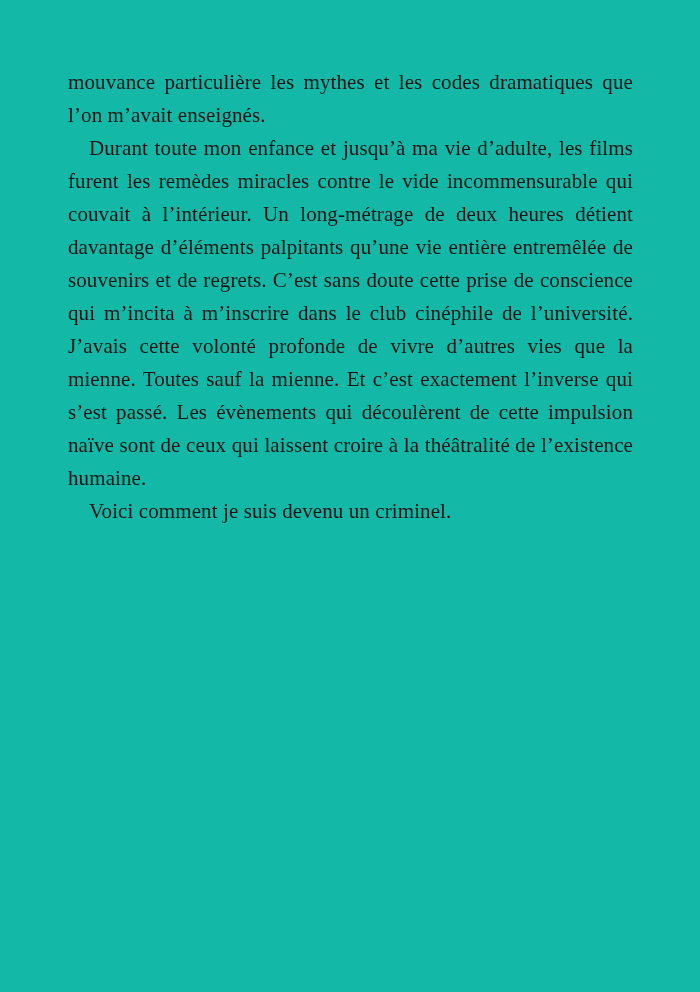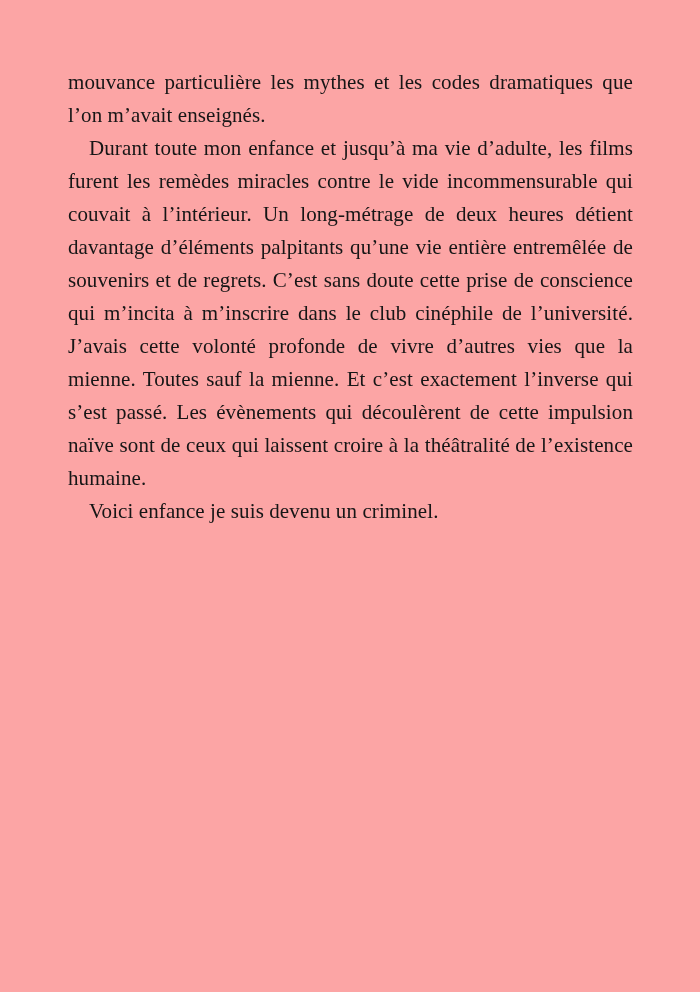--- a/index.html
+++ b/index.html
@@ -10,21 +10,21 @@
   body {
     width: 700px;
     height: 992px;
     overflow: hidden;
     font-family: "Liberation Serif", "DejaVu Serif", serif;
   }
   .page {
     box-sizing: border-box;
     width: 700px;
     height: 992px;
-    background: #fca5a5;
+    background: #14b8a6;
     padding: 66px 67px 0 68px;
   }
   .text-block {
     font-size: 21px;
     line-height: 33px;
     color: #161616;
     text-align: justify;
     text-justify: inter-word;
     hyphens: none;
     letter-spacing: 0.1px;
@@ -37,15 +37,15 @@
     text-indent: 21px;
   }
 </style>
 </head>
 <body>
 
 <div class="page">
   <div class="text-block" id="paragraphs">
       <p class="">mouvance particulière les mythes et les codes dramatiques que l’on m’avait enseignés.</p>
       <p class="indented">Durant toute mon enfance et jusqu’à ma vie d’adulte, les films furent les remèdes miracles contre le vide incommensurable qui couvait à l’intérieur. Un long-métrage de deux heures détient davantage d’éléments palpitants qu’une vie entière entremêlée de souvenirs et de regrets. C’est sans doute cette prise de conscience qui m’incita à m’inscrire dans le club cinéphile de l’université. J’avais cette volonté profonde de vivre d’autres vies que la mienne. Toutes sauf la mienne. Et c’est exactement l’inverse qui s’est passé. Les évènements qui découlèrent de cette impulsion naïve sont de ceux qui laissent croire à la théâtralité de l’existence humaine.</p>
-      <p class="indented">Voici enfance je suis devenu un criminel.</p>
+      <p class="indented">Voici comment je suis devenu un criminel.</p>
     </div>
 </div>
 
 </body></html>

